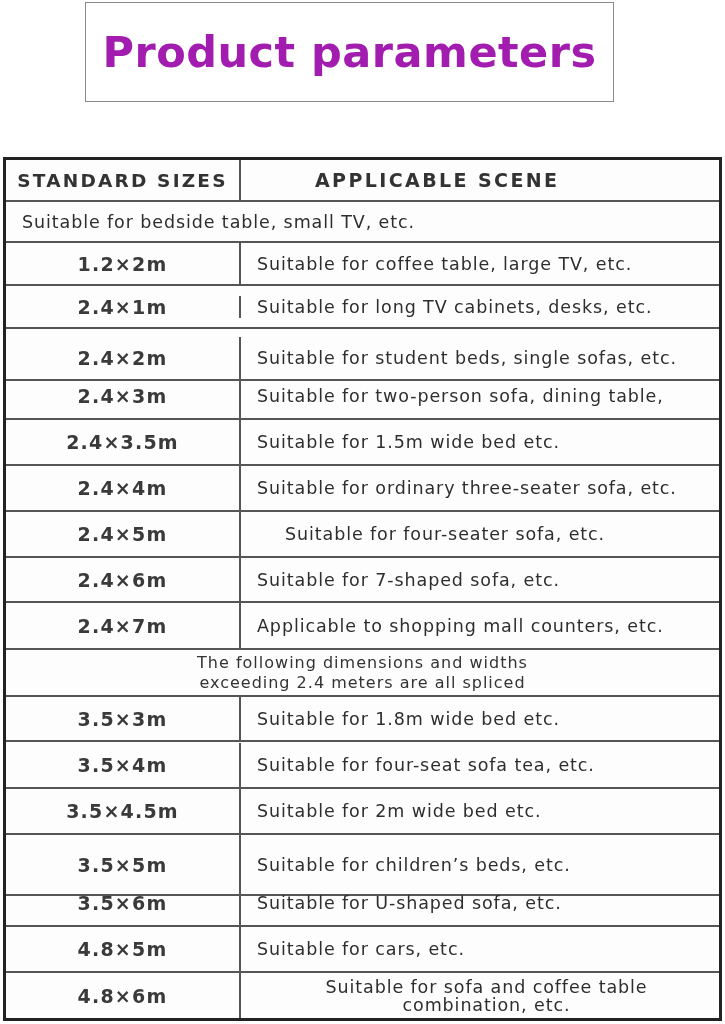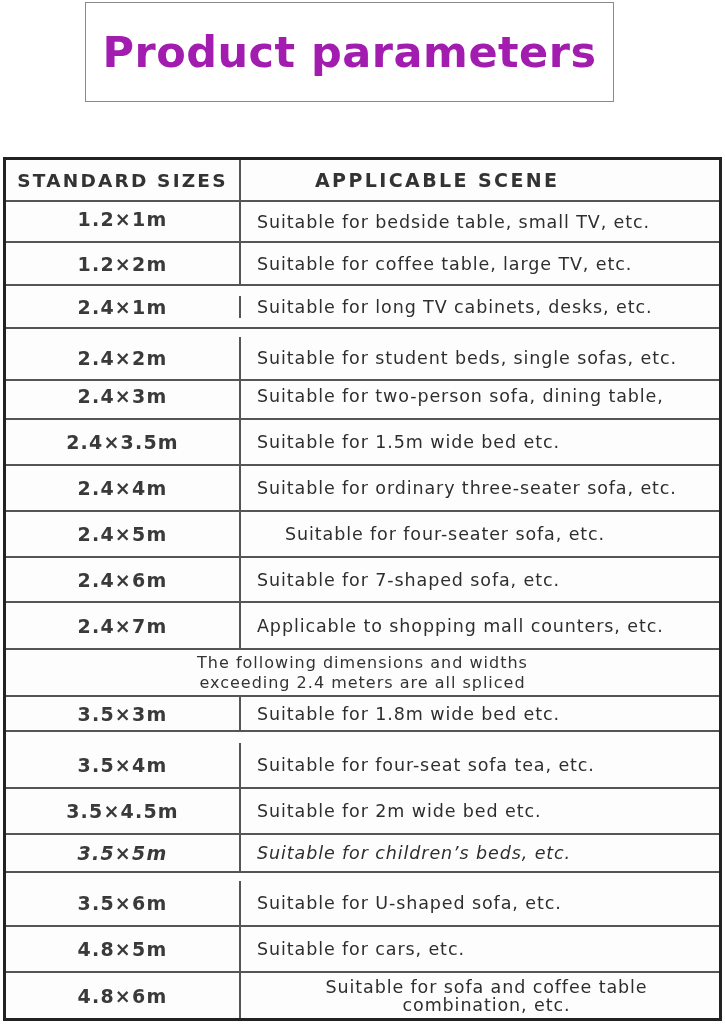--- a/index.html
+++ b/index.html
@@ -41,23 +41,20 @@
   <div class="row hdr" style="top:0;height:42px;gap:12px;">
     <div class="c1">
         <span>STANDARD SIZES</span>
       </div>
     <div class="c2">
         <span>APPLICABLE SCENE</span>
       </div>
   </div>
 
   <div class="row" style="top:42px;height:41px;">
-    <div class="c1" style="align-items:flex-start;padding-top:6px;">
-        <span class="size">1.2×1m</span>
-      </div>
     <div class="c2">
         <span class="scene">Suitable for bedside table, small TV, etc.</span>
       </div>
   </div>
   <div class="row" style="top:83px;height:43px;">
     <div class="c1">
         <span class="size">1.2×2m</span>
       </div>
     <div class="c2">
         <span class="scene">Suitable for coffee table, large TV, etc.</span>
@@ -128,21 +125,21 @@
       </div>
   </div>
 
   <div class="row" style="top:490px;height:47px;">
     <div class="note" style="display:flex;">
       <span>The following dimensions and widths</span>
       <span>exceeding 2.4 meters are all spliced</span>
     </div>
   </div>
 
-  <div class="row" style="top:537px;height:35px;">
+  <div class="row" style="top:537px;height:45px;">
     <div class="c1">
         <span class="size">3.5×3m</span>
       </div>
     <div class="c2">
         <span class="scene">Suitable for 1.8m wide bed etc.</span>
       </div>
   </div>
   <div class="row" style="top:583px;height:46px;">
     <div class="c1">
         <span class="size">3.5×4m</span>
@@ -152,21 +149,21 @@
       </div>
   </div>
   <div class="row" style="top:629px;height:46px;">
     <div class="c1">
         <span class="size">3.5×4.5m</span>
       </div>
     <div class="c2">
         <span class="scene">Suitable for 2m wide bed etc.</span>
       </div>
   </div>
-  <div class="row" style="top:675px;height:38px;font-style:italic;">
+  <div class="row" style="top:675px;height:61px;">
     <div class="c1">
         <span class="size">3.5×5m</span>
       </div>
     <div class="c2">
         <span class="scene">Suitable for children’s beds, etc.</span>
       </div>
   </div>
   <div class="row" style="top:721px;height:46px;">
     <div class="c1">
         <span class="size">3.5×6m</span>

